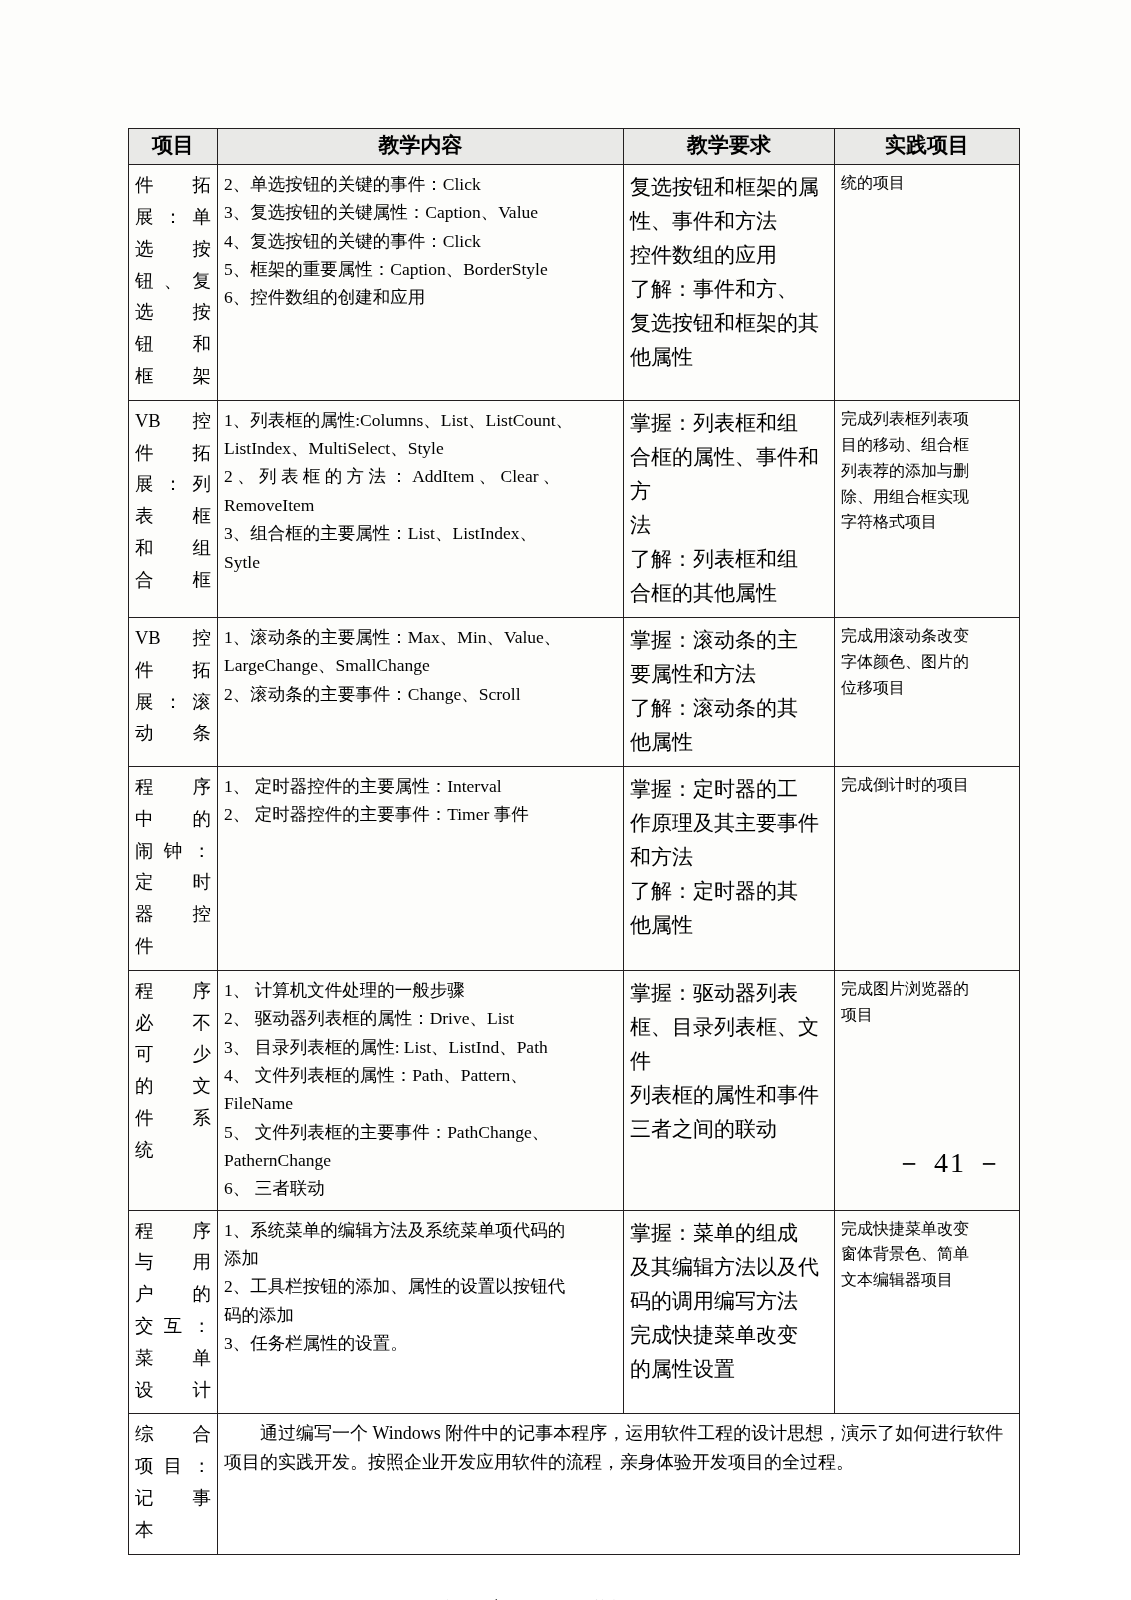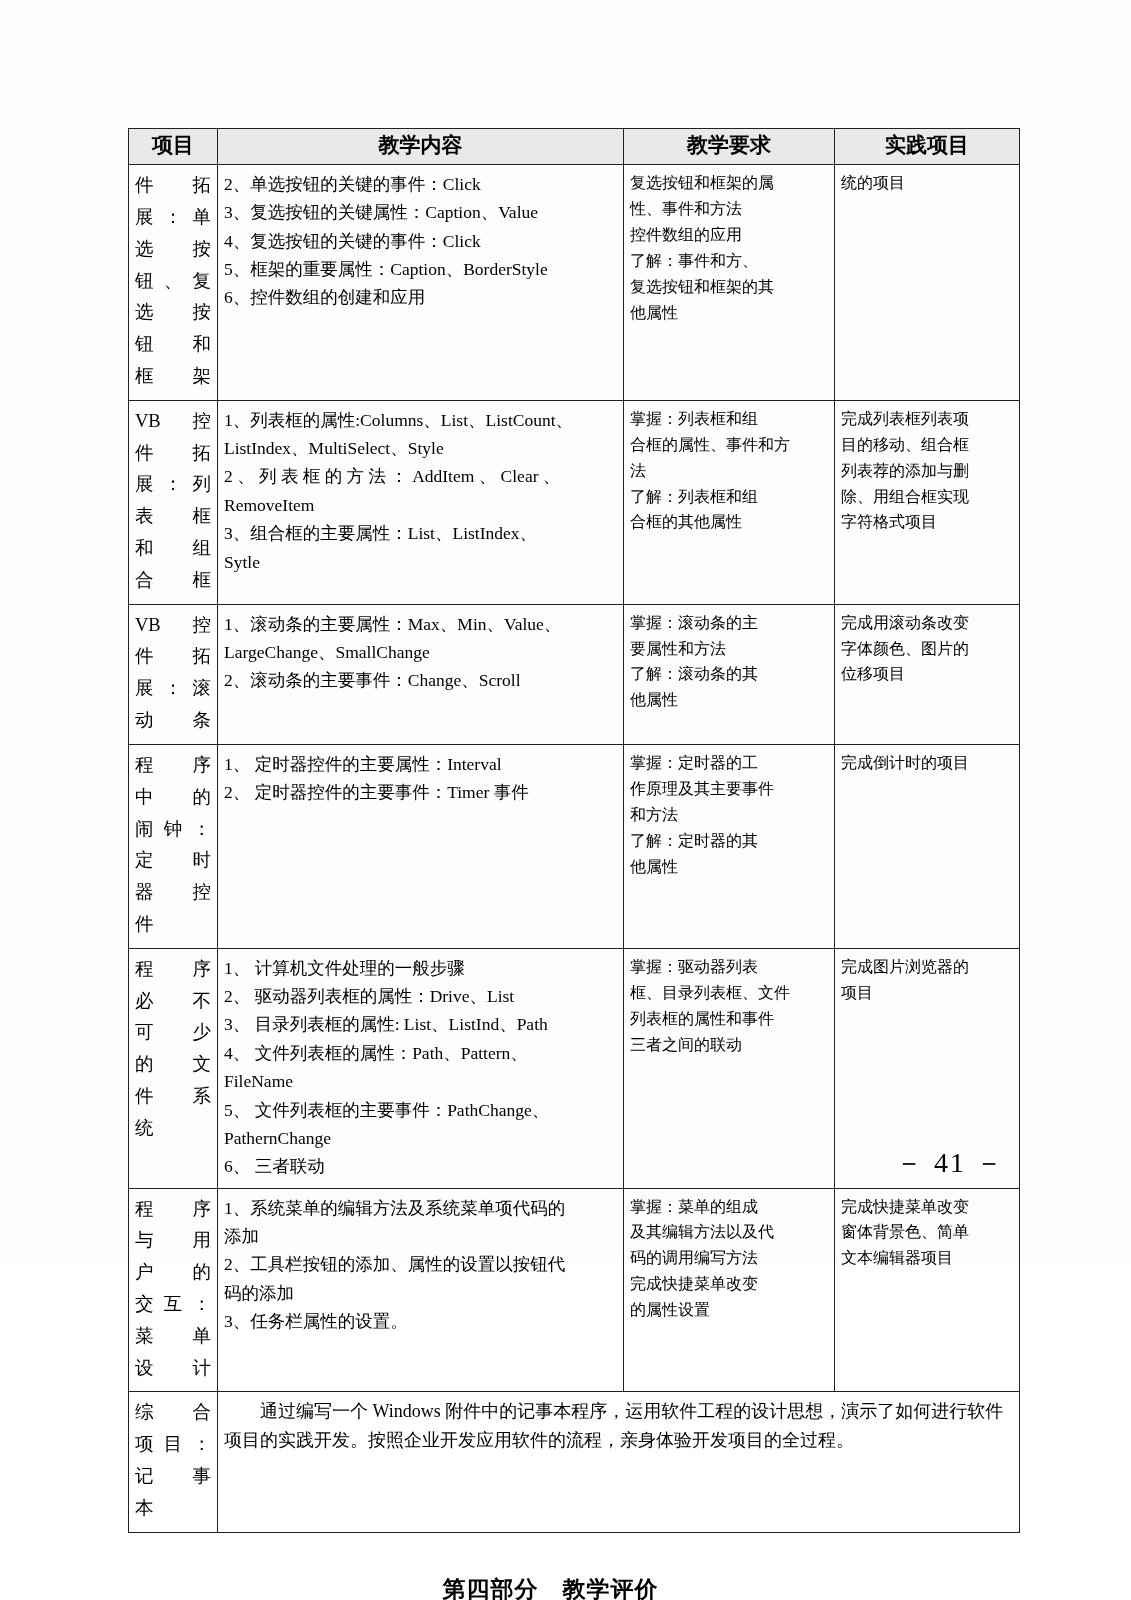--- a/index.html
+++ b/index.html
@@ -64,21 +64,21 @@
   }
   .projcell div { white-space: nowrap; }
 
   .contentcell {
     font-size: 17.5px;
     line-height: 1.62;
     font-family: "Liberation Serif", serif;
     margin-left: 26px;
   }
   .reqcell {
-    font-size: 16px;
+    font-size: 21px;
     line-height: 1.62;
     font-family: "Liberation Serif", serif;
   }
   .practcell {
     font-size: 16px;
     line-height: 1.62;
     font-family: "Liberation Serif", serif;
   }
   .fullrow {
     font-size: 18px;

